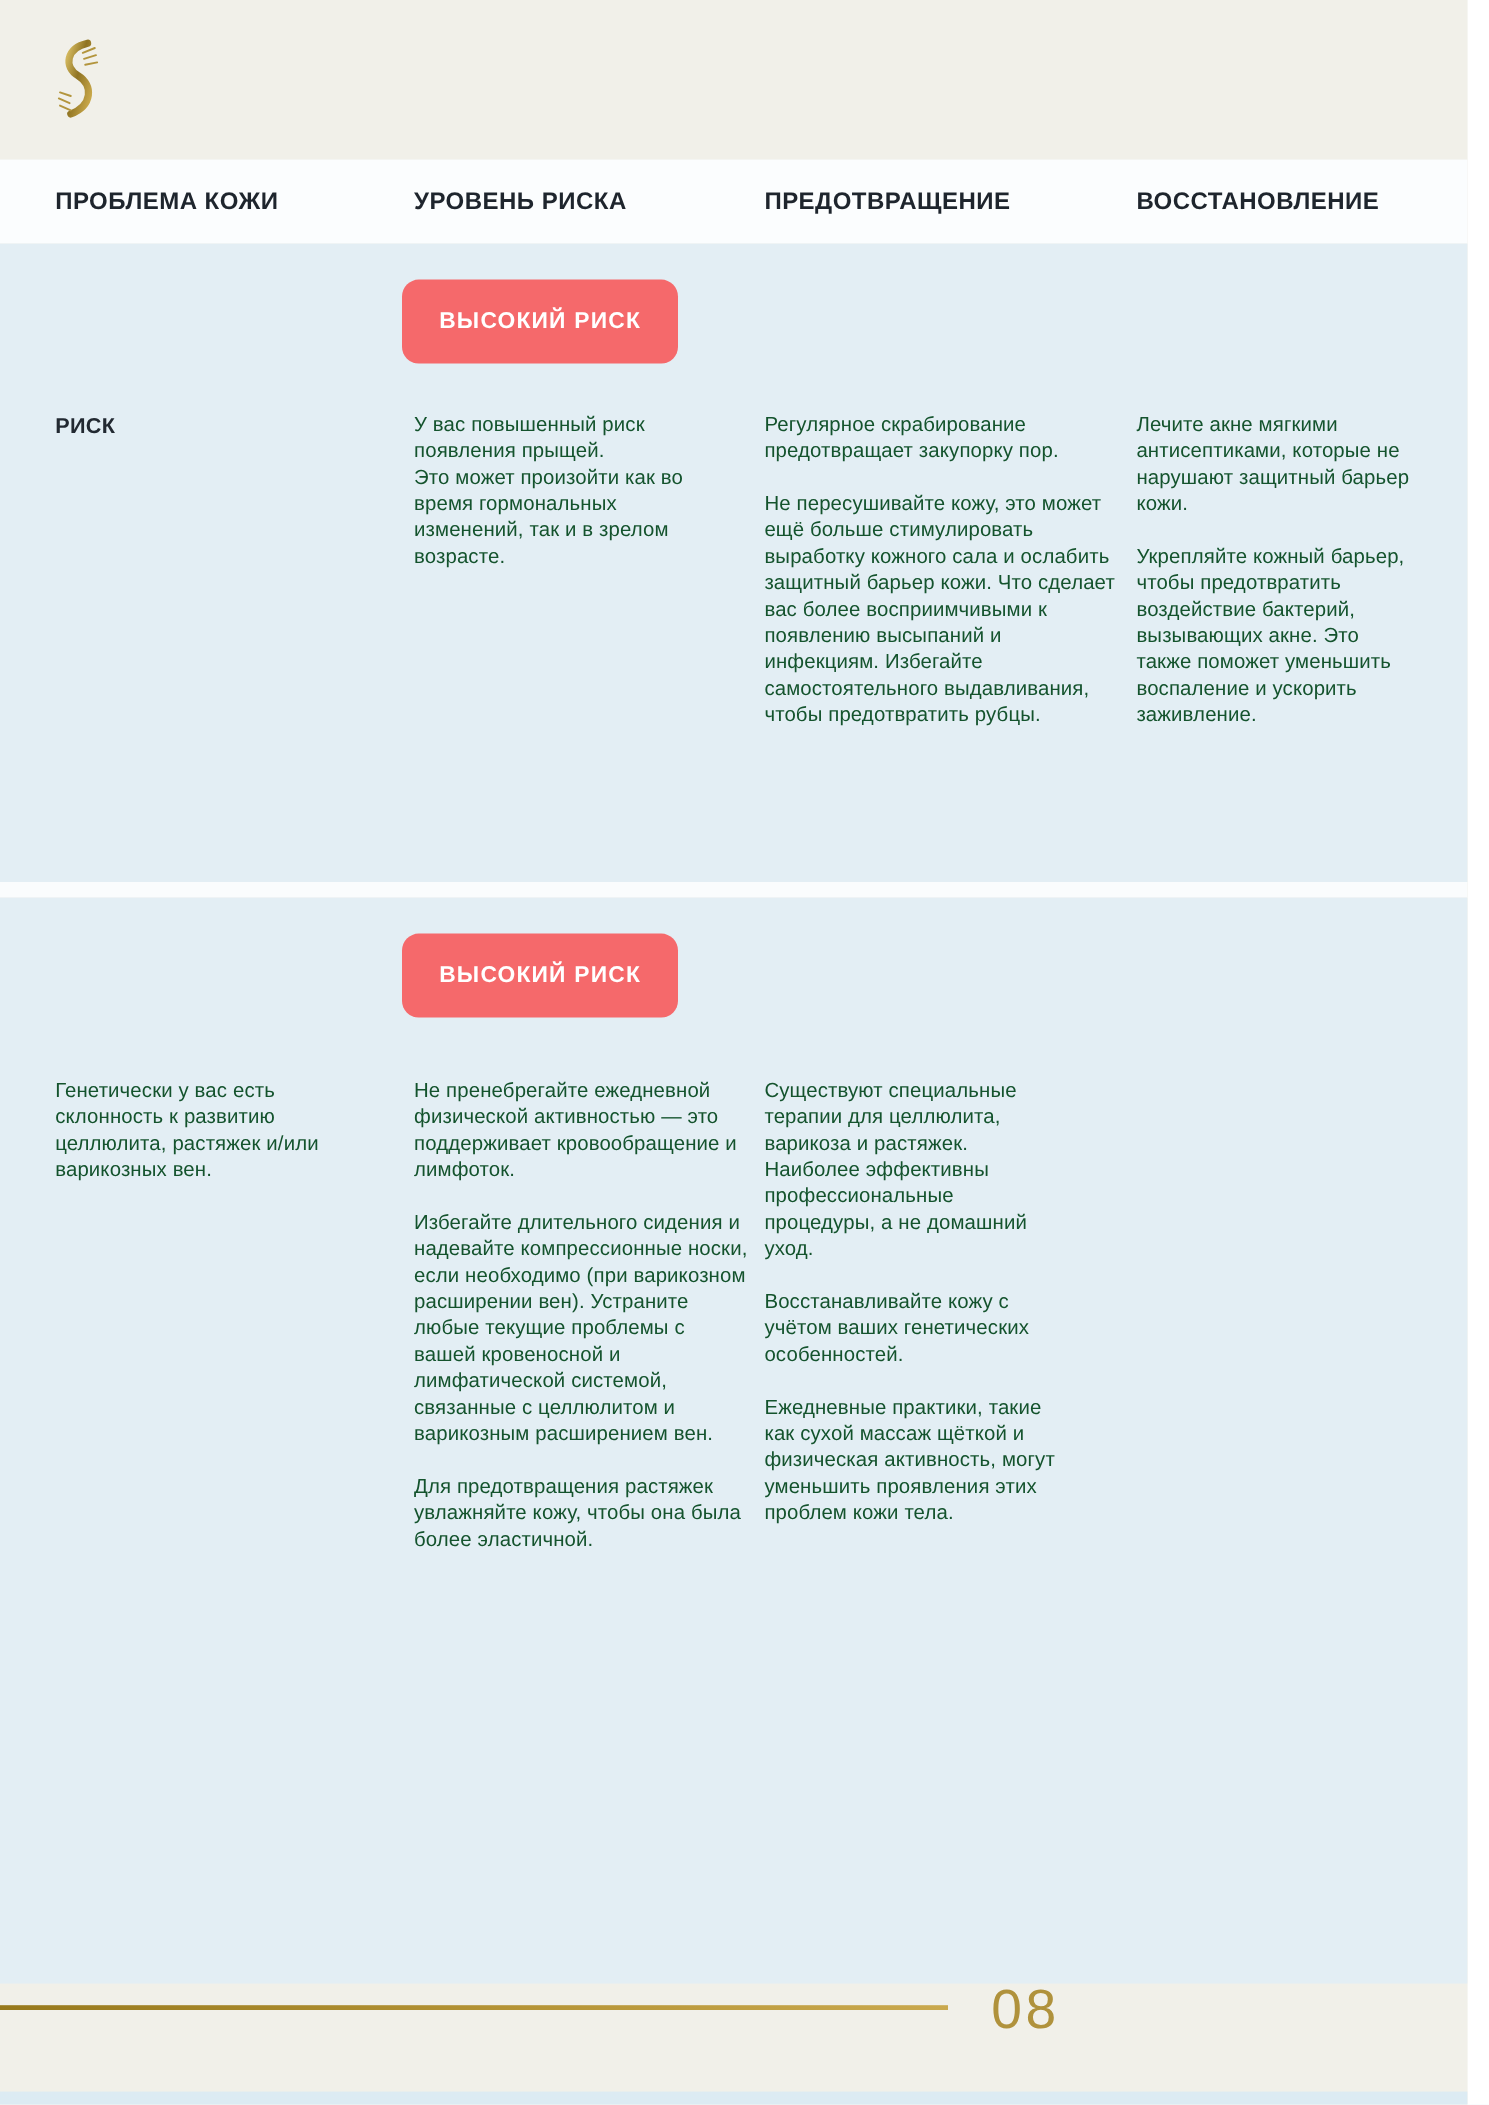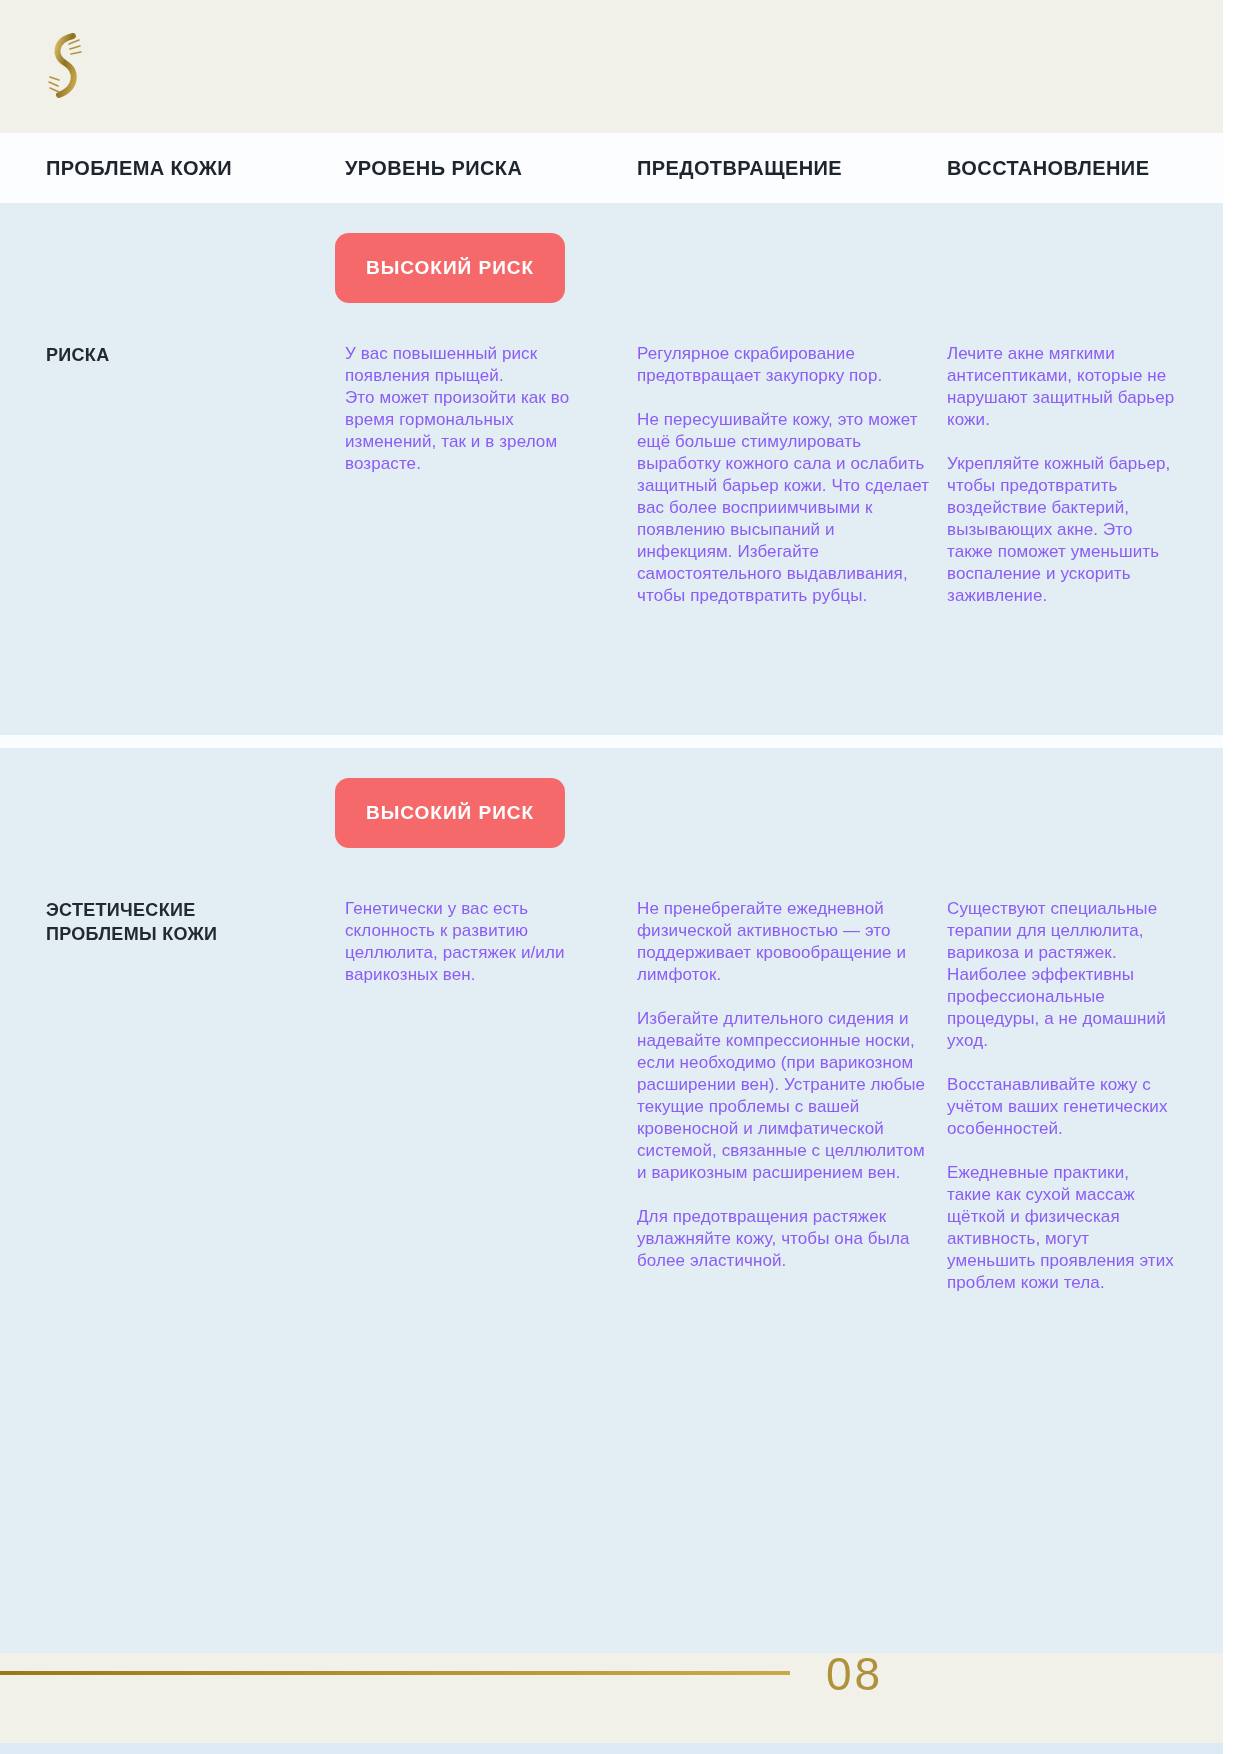--- a/index.html
+++ b/index.html
@@ -69,21 +69,21 @@
   }
   .row {
     display: grid;
     grid-template-columns: 299px 292px 310px auto;
     margin-top: 40px;
   }
   .section-2 .row { margin-top: 50px; }
   .cell {
     font-size: 17px;
     line-height: 22px;
-    color: #8b5cf6;
+    color: #14532d;
     letter-spacing: 0.1px;
   }
   .cell p { margin: 0 0 22px 0; }
   .cell-problem {
     font-weight: 700;
     font-size: 18px;
     line-height: 24px;
     color: #222931;
     letter-spacing: 0.3px;
     padding-right: 40px;
@@ -145,40 +145,39 @@
   <div class="col-headers">
     <div class="col-header">ПРОБЛЕМА КОЖИ</div>
     <div class="col-header">УРОВЕНЬ РИСКА</div>
     <div class="col-header">ПРЕДОТВРАЩЕНИЕ</div>
     <div class="col-header">ВОССТАНОВЛЕНИЕ</div>
   </div>
 
   <section class="risk-section section-1">
     <div class="badge">ВЫСОКИЙ РИСК</div>
     <div class="row">
-      <div class="cell cell-problem">РИСКА</div>
+      <div class="cell cell-problem">РИСК</div>
       <div class="cell cell-risk">У вас повышенный риск появления прыщей.
 Это может произойти как во время гормональных изменений, так и в зрелом возрасте.</div>
       <div class="cell cell-prev">
         <p>Регулярное скрабирование предотвращает закупорку пор.</p>
         <p>Не пересушивайте кожу, это может ещё больше стимулировать выработку кожного сала и ослабить защитный барьер кожи. Что сделает вас более восприимчивыми к появлению высыпаний и инфекциям. Избегайте самостоятельного выдавливания, чтобы предотвратить рубцы.</p>
       </div>
       <div class="cell cell-rest">
         <p>Лечите акне мягкими антисептиками, которые не нарушают защитный барьер кожи.</p>
         <p>Укрепляйте кожный барьер, чтобы предотвратить воздействие бактерий, вызывающих акне. Это также поможет уменьшить воспаление и ускорить заживление.</p>
       </div>
     </div>
   </section>
 
   <div class="section-gap"></div>
 
   <section class="risk-section section-2">
     <div class="badge">ВЫСОКИЙ РИСК</div>
     <div class="row">
-      <div class="cell cell-problem">ЭСТЕТИЧЕСКИЕ ПРОБЛЕМЫ КОЖИ</div>
       <div class="cell cell-risk">Генетически у вас есть склонность к развитию целлюлита, растяжек и/или варикозных вен.</div>
       <div class="cell cell-prev">
         <p>Не пренебрегайте ежедневной физической активностью — это поддерживает кровообращение и лимфоток.</p>
         <p>Избегайте длительного сидения и надевайте компрессионные носки, если необходимо (при варикозном расширении вен). Устраните любые текущие проблемы с вашей кровеносной и лимфатической системой, связанные с целлюлитом и варикозным расширением вен.</p>
         <p>Для предотвращения растяжек увлажняйте кожу, чтобы она была более эластичной.</p>
       </div>
       <div class="cell cell-rest">
         <p>Существуют специальные терапии для целлюлита, варикоза и растяжек. Наиболее эффективны профессиональные процедуры, а не домашний уход.</p>
         <p>Восстанавливайте кожу с учётом ваших генетических особенностей.</p>
         <p>Ежедневные практики, такие как сухой массаж щёткой и физическая активность, могут уменьшить проявления этих проблем кожи тела.</p>

